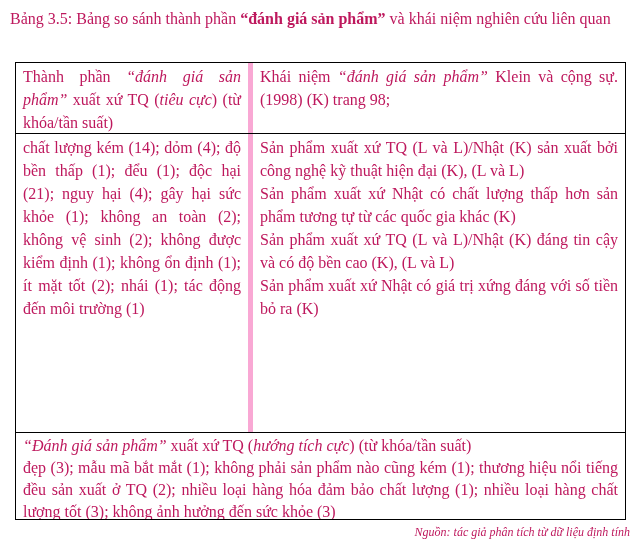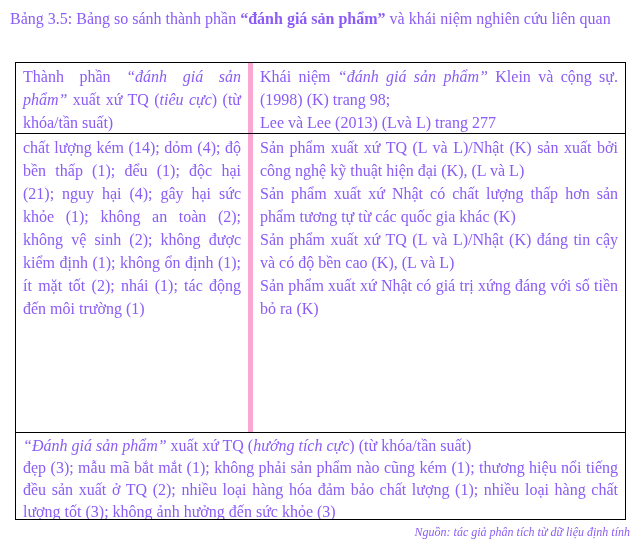--- a/index.html
+++ b/index.html
@@ -1,21 +1,21 @@
 <!DOCTYPE html>
 <html><head>
 <meta charset="utf-8">
 <style>
   html, body { margin: 0; padding: 0; background: #ffffff; }
   .page {
     position: relative;
     width: 641px;
     height: 552px;
     background: #ffffff;
-    color: #8b5cf6;
+    color: #be185d;
     font-family: "Liberation Serif", "DejaVu Serif", serif;
     border-radius: 13px;
   }
   .doc-title {
     position: absolute;
     left: 10px;
     top: 5px;
     width: 622px;
     font-size: 16px;
     line-height: 27px;
@@ -63,21 +63,21 @@
 <body>
 
 <div class="page">
 
   <div class="doc-title"><span>Bảng 3.5: Bảng so sánh thành phần </span><span style="font-weight: bold;">“đánh giá sản phẩm”</span><span> và khái niệm nghiên cứu liên quan</span></div>
 
   <div class="tbl">
 
     <div class="trow">
       <div class="cell left-col"><span>Thành phần </span><span style="font-style: italic;">“đánh giá sản phẩm”</span><span> xuất xứ TQ (</span><span style="font-style: italic;">tiêu cực</span><span>) (từ khóa/tần suất)</span></div>
-      <div class="cell right-col"><span>Khái niệm </span><span style="font-style: italic;">“đánh giá sản phẩm”</span><span> Klein và cộng sự. (1998) (K) trang 98;</span><br><span>Lee và Lee (2013) (Lvà L) trang 277</span></div>
+      <div class="cell right-col"><span>Khái niệm </span><span style="font-style: italic;">“đánh giá sản phẩm”</span><span> Klein và cộng sự. (1998) (K) trang 98;</span><br></div>
     </div>
 
     <div class="trow">
       <div class="cell left-col">chất lượng kém (14); dỏm (4); độ bền thấp (1); đểu (1); độc hại (21); nguy hại (4); gây hại sức khỏe (1); không an toàn (2); không vệ sinh (2); không được kiểm định (1); không ổn định (1); ít mặt tốt (2); nhái (1); tác động đến môi trường (1)</div>
       <div class="cell right-col">
           <p>Sản phẩm xuất xứ TQ (L và L)/Nhật (K) sản xuất bởi công nghệ kỹ thuật hiện đại (K), (L và L)</p>
           <p>Sản phẩm xuất xứ Nhật có chất lượng thấp hơn sản phẩm tương tự từ các quốc gia khác (K)</p>
           <p>Sản phẩm xuất xứ TQ (L và L)/Nhật (K) đáng tin cậy và có độ bền cao (K), (L và L)</p>
           <p>Sản phẩm xuất xứ Nhật có giá trị xứng đáng với số tiền bỏ ra (K)</p>
         </div>

